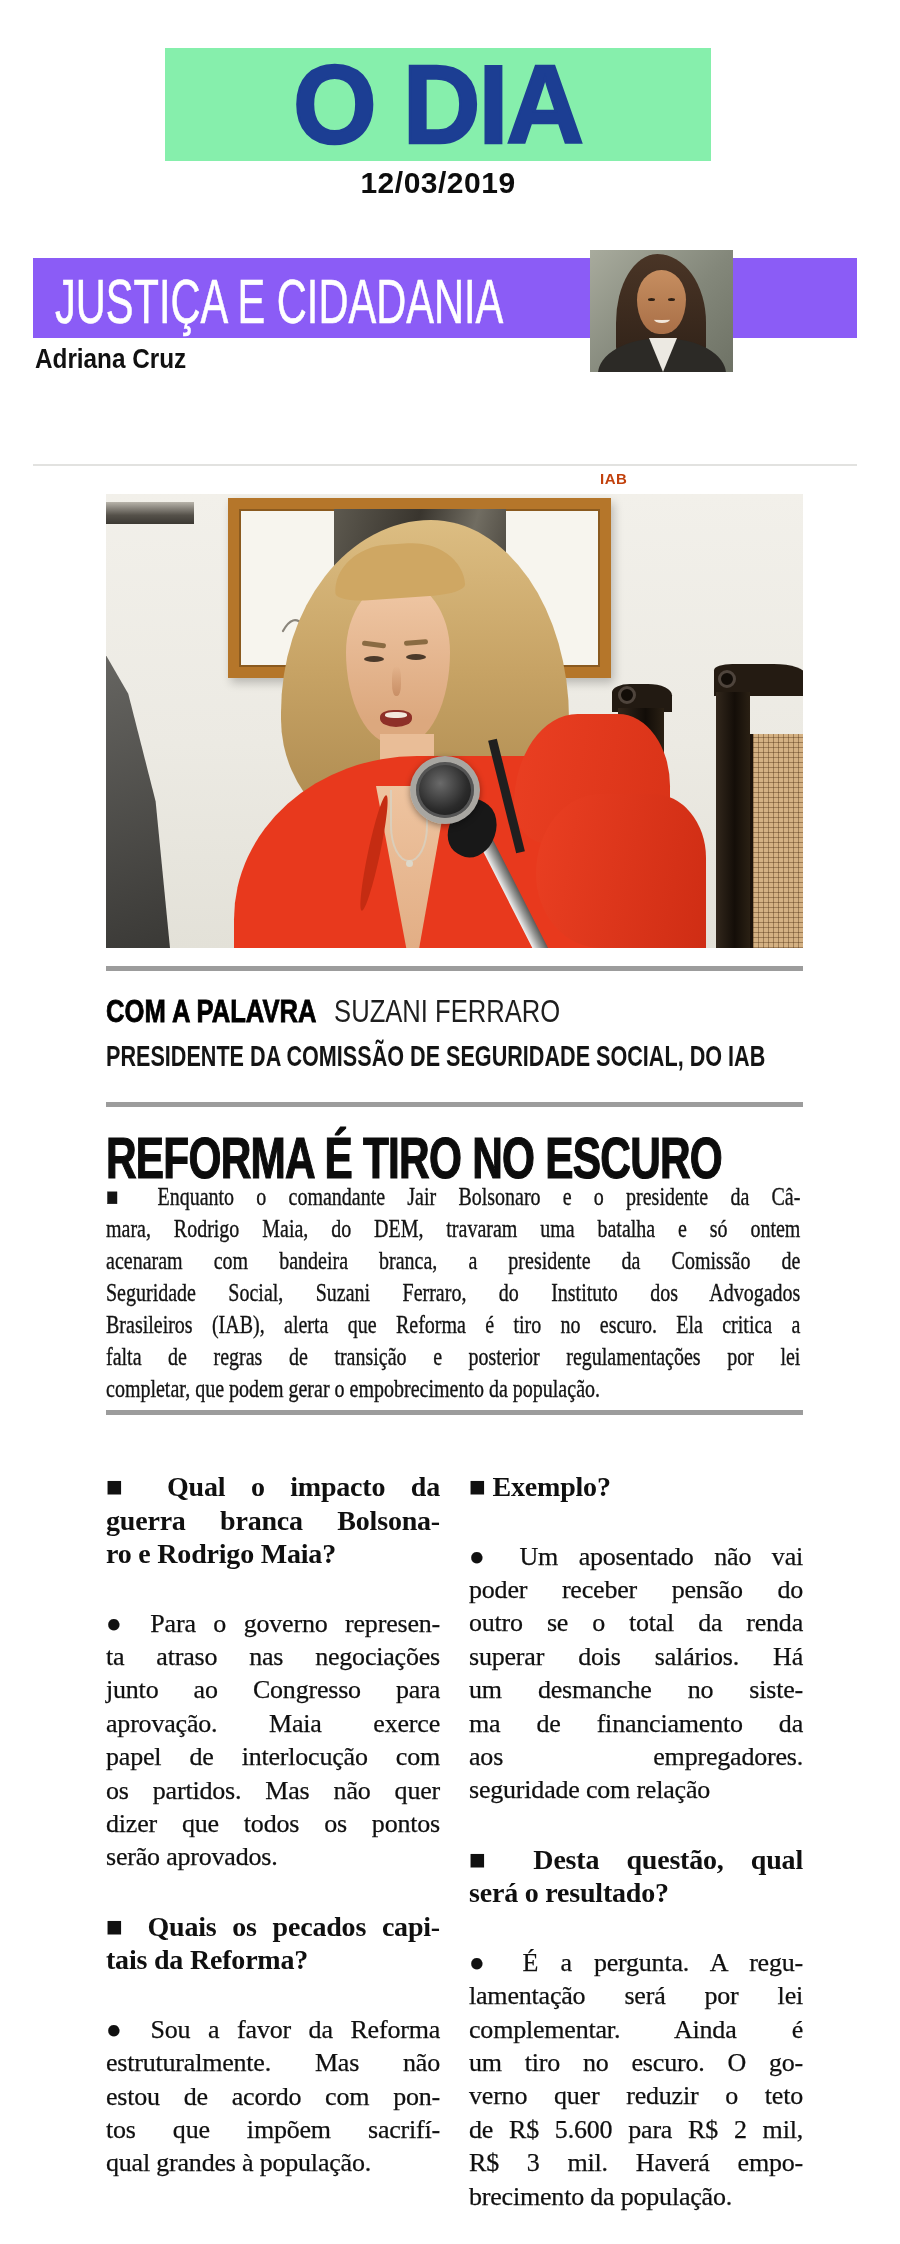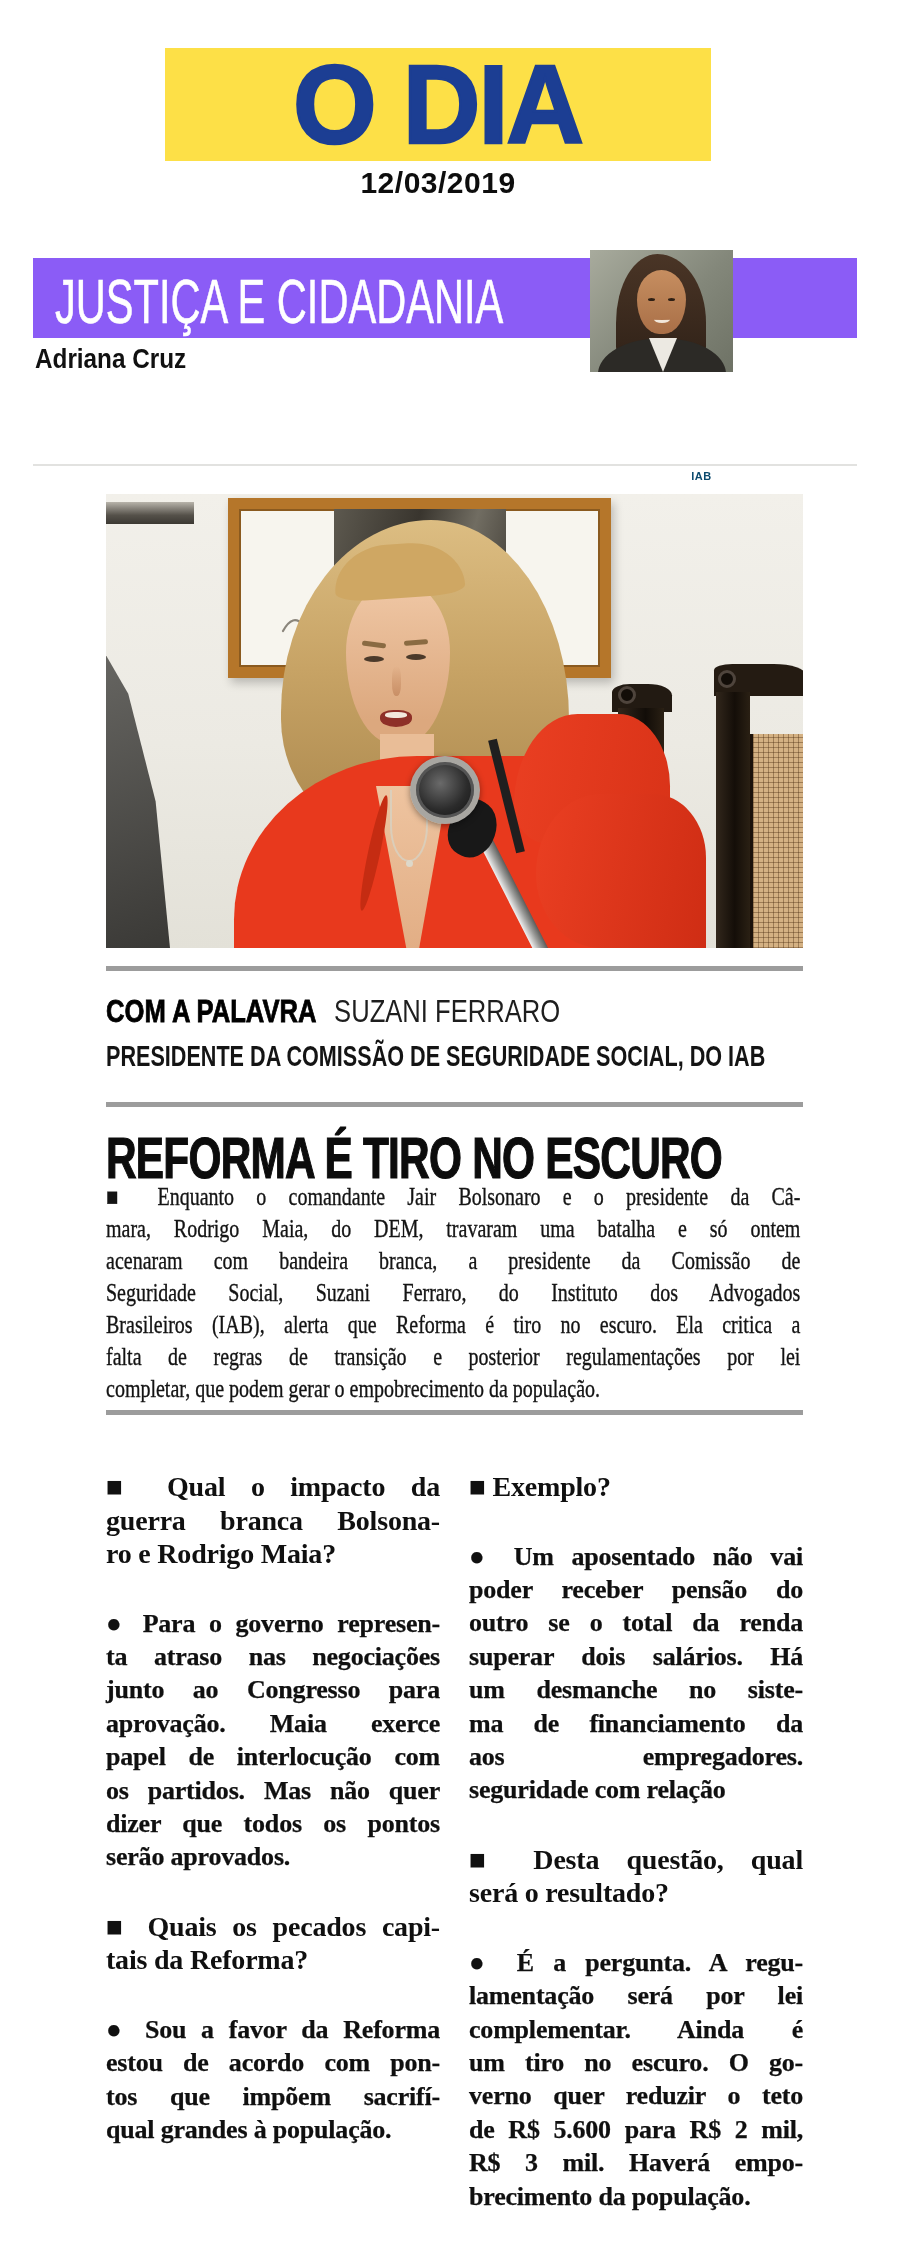--- a/index.html
+++ b/index.html
@@ -1,21 +1,21 @@
 <!DOCTYPE html>
 <html><head>
 <meta charset="utf-8">
 <style>
   * { margin:0; padding:0; box-sizing:border-box; }
   body { background:#ffffff; font-family:"Liberation Sans", sans-serif; }
   .page { position:relative; width:900px; height:2244px; background:#ffffff; overflow:hidden; margin:0 auto; }
 
   
   .logo-box { position:absolute; left:165px; top:48px; width:546px; height:113px;
-    background:#fde047; display:flex; align-items:center; justify-content:center; }
+    background:#86efac; display:flex; align-items:center; justify-content:center; }
   .logo-text { color:#1C3E93; font-size:112px; font-weight:700; letter-spacing:-2px;
     -webkit-text-stroke:2.5px #1C3E93; line-height:1; transform:scale(.96,1); }
   .issue-date { position:absolute; left:165px; top:166px; width:546px; text-align:center;
     font-size:30px; font-weight:700; color:#0d0d0d; letter-spacing:.5px; }
 
   
   .banner { position:absolute; left:33px; top:258px; width:824px; height:80px; background:#8b5cf6; }
   .banner-title { position:absolute; left:22px; top:12px; color:#ffffff; font-size:63px; font-weight:400;
     -webkit-text-stroke:.6px #fff; line-height:1; transform:scale(.66,1); transform-origin:0 0; white-space:nowrap; }
   .author { position:absolute; left:35px; top:344px; font-size:27px; font-weight:700; color:#111;
@@ -31,22 +31,22 @@
     border-radius:50% 50% 45% 45% / 46% 46% 54% 54%; }
   .cp-eye { width:7px; height:3px; background:#2e1f14; border-radius:50%; top:48px; }
   .cp-smile { left:64px; top:66px; width:16px; height:7px; border-bottom:3px solid #f2e7da; border-radius:50%; }
   .cp-jacket { left:8px; top:88px; width:128px; height:40px; background:#2c2a26;
     border-radius:50% 50% 0 0 / 90% 90% 0 0; }
   .cp-shirt { left:59px; top:88px; width:28px; height:34px; background:#ece9e2;
     clip-path:polygon(0 0,100% 0,50% 100%); }
 
   
   .thin-divider { position:absolute; left:33px; top:464px; width:824px; height:2px; background:#e2e2e0; }
-  .photo-credit { position:absolute; left:600px; top:470px; width:203px; text-align:center;
-    font-size:11px; font-weight:700; letter-spacing:.5px; color:#0c4a6e; }
+  .photo-credit { position:absolute; left:600px; top:470px; width:203px; text-align:left;
+    font-size:15px; font-weight:700; letter-spacing:.5px; color:#c2410c; }
   .rule { position:absolute; left:106px; width:697px; height:5px; background:#9c9c9c; }
   .rule-a { top:966px; } .rule-b { top:1102px; } .rule-c { top:1410px; height:5px; }
 
   
   .photo { position:absolute; left:106px; top:494px; width:697px; height:454px; overflow:hidden;
     background:linear-gradient(180deg,#f2f0ea 0%, #eceae3 55%, #e3e1d8 100%); }
   .photo div { position:absolute; }
   .frame-edge-tl { left:0; top:8px; width:88px; height:22px;
     background:linear-gradient(180deg,#b7b3aa,#55514a 60%,#3c3933); }
   .diploma { left:122px; top:4px; width:383px; height:180px; background:#f7f5ee;
@@ -126,21 +126,21 @@
   .lead-inner .line:last-child { text-align-last:left; }
 
   
   .qa { position:absolute; left:106px; top:1428px; width:697px; font-family:"Liberation Serif", serif; color:#101010; }
   .qa-col { position:absolute; top:0; width:334px;margin-top:42px; }
   .qa-col.left { left:0; } .qa-col.right { left:363px; }
   .block { margin-bottom:36px; }
   .block .line { text-align:justify; text-align-last:justify; }
   .block .line:last-child { text-align-last:left; }
   .block.question .line { font-size:28px; font-weight:700; line-height:33.5px; letter-spacing:-.2px; }
-  .block.answer .line { font-size:26px; font-weight:700; line-height:33.4px; letter-spacing:-.2px;
+  .block.answer .line { font-size:26px; font-weight:400; line-height:33.4px; letter-spacing:-.2px;
     -webkit-text-stroke:.25px #101010; }
 </style>
 </head>
 <body>
 
 <div class="page">
 
   <div class="logo-box">
     <div class="logo-text">O DIA</div>
   </div>
@@ -248,20 +248,21 @@
           <div class="line">os partidos. Mas não quer</div>
           <div class="line">dizer que todos os pontos</div>
           <div class="line">serão aprovados.</div>
         </div>
         <div class="block question">
           <div class="line">■ Quais os pecados capi-</div>
           <div class="line">tais da Reforma?</div>
         </div>
         <div class="block answer">
           <div class="line">● Sou a favor da Reforma</div>
+          <div class="line">estruturalmente. Mas não</div>
           <div class="line">estou de acordo com pon-</div>
           <div class="line">tos que impõem sacrifí-</div>
           <div class="line">qual grandes à população.</div>
         </div>
       </div>
     <div class="qa-col right">
         <div class="block question">
           <div class="line">■ Exemplo?</div>
         </div>
         <div class="block answer">

